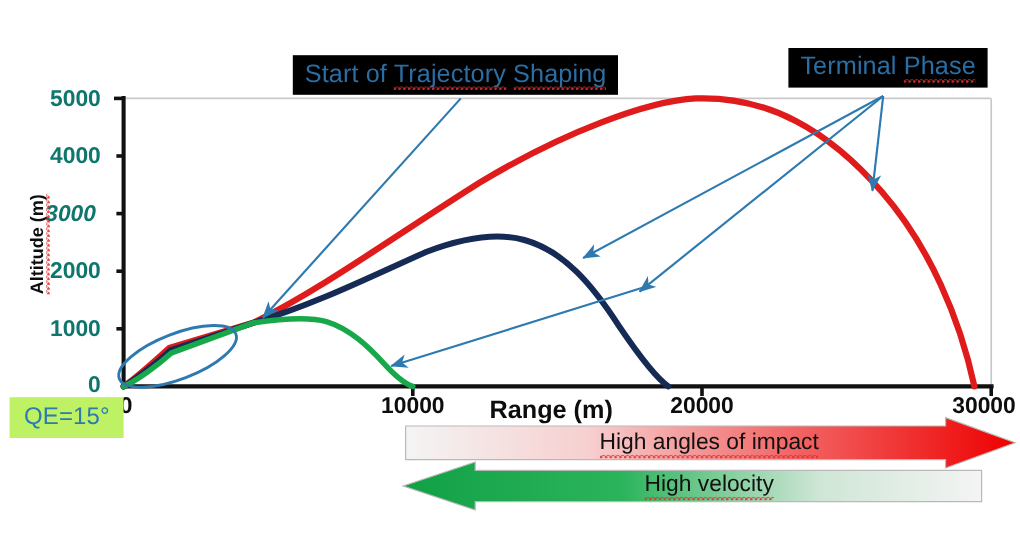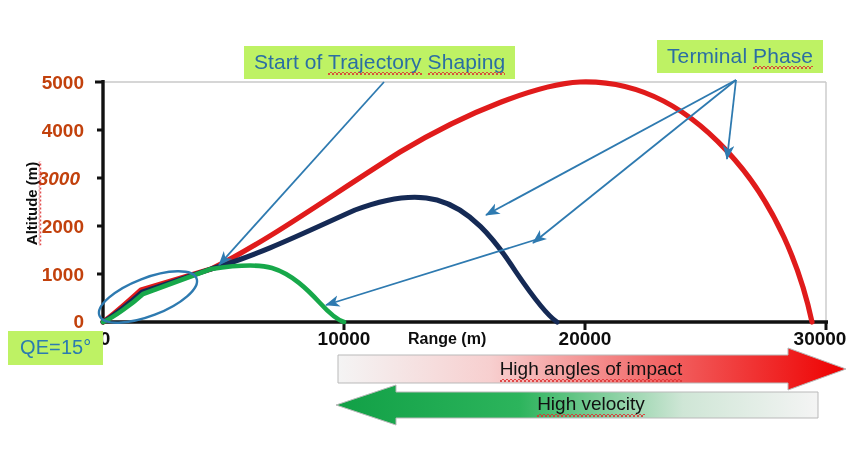--- a/index.html
+++ b/index.html
@@ -8,21 +8,21 @@
     font-family:"Liberation Sans", sans-serif;
   }
   #stage{position:absolute;left:0;top:0;width:850px;height:456px;background:#fff;}
 
   
   #plot{position:absolute;left:0;top:0;width:850px;height:456px;}
 
   
   .callout{
     position:absolute;
-    background:#bef264;
+    background:#000000;
     color:#2b6ea3;
     font-size:21px;
     line-height:1.15;
     padding:4px 10px 5px 10px;
     white-space:nowrap;
     letter-spacing:0.1px;
   }
   #callout-start{left:244px;top:46px;}
   #callout-terminal{left:657px;top:40px;}
   #callout-qe{
@@ -40,36 +40,36 @@
       radial-gradient(circle at 1px 2px, #d33 1.1px, transparent 1.3px),
       radial-gradient(circle at 3px 0px, #d33 1.1px, transparent 1.3px);
     background-size:4px 4px;
     background-repeat:repeat-x;
     opacity:.85;
   }
 
   
   .ylab{
     position:absolute;right:0;text-align:right;
-    font-size:19px;font-weight:bold;color:#c2410c;
+    font-size:19px;font-weight:bold;color:#0f766e;
     width:62px;
   }
   .xlab{
     position:absolute;text-align:center;
     font-size:19px;font-weight:bold;color:#0d0d0d;
     width:90px;
   }
   #ytitle{
     position:absolute;left:-24px;top:195px;width:110px;
     transform:rotate(-90deg);
     font-size:15px;font-weight:bold;color:#0d0d0d;text-align:center;
   }
   #xtitle{
     position:absolute;left:408px;top:330px;
-    font-size:16px;font-weight:bold;color:#0d0d0d;
+    font-size:21px;font-weight:bold;color:#0d0d0d;
   }
 
   
   .barwrap{position:absolute;}
   #bar-impact{left:336px;top:352px;width:510px;height:34px;}
   #bar-velocity{left:336px;top:387px;width:510px;height:34px;}
   .bartext{
     position:absolute;left:0;top:0;width:100%;height:100%;
     display:flex;align-items:center;justify-content:center;
     font-size:19px;color:#111;pointer-events:none;

